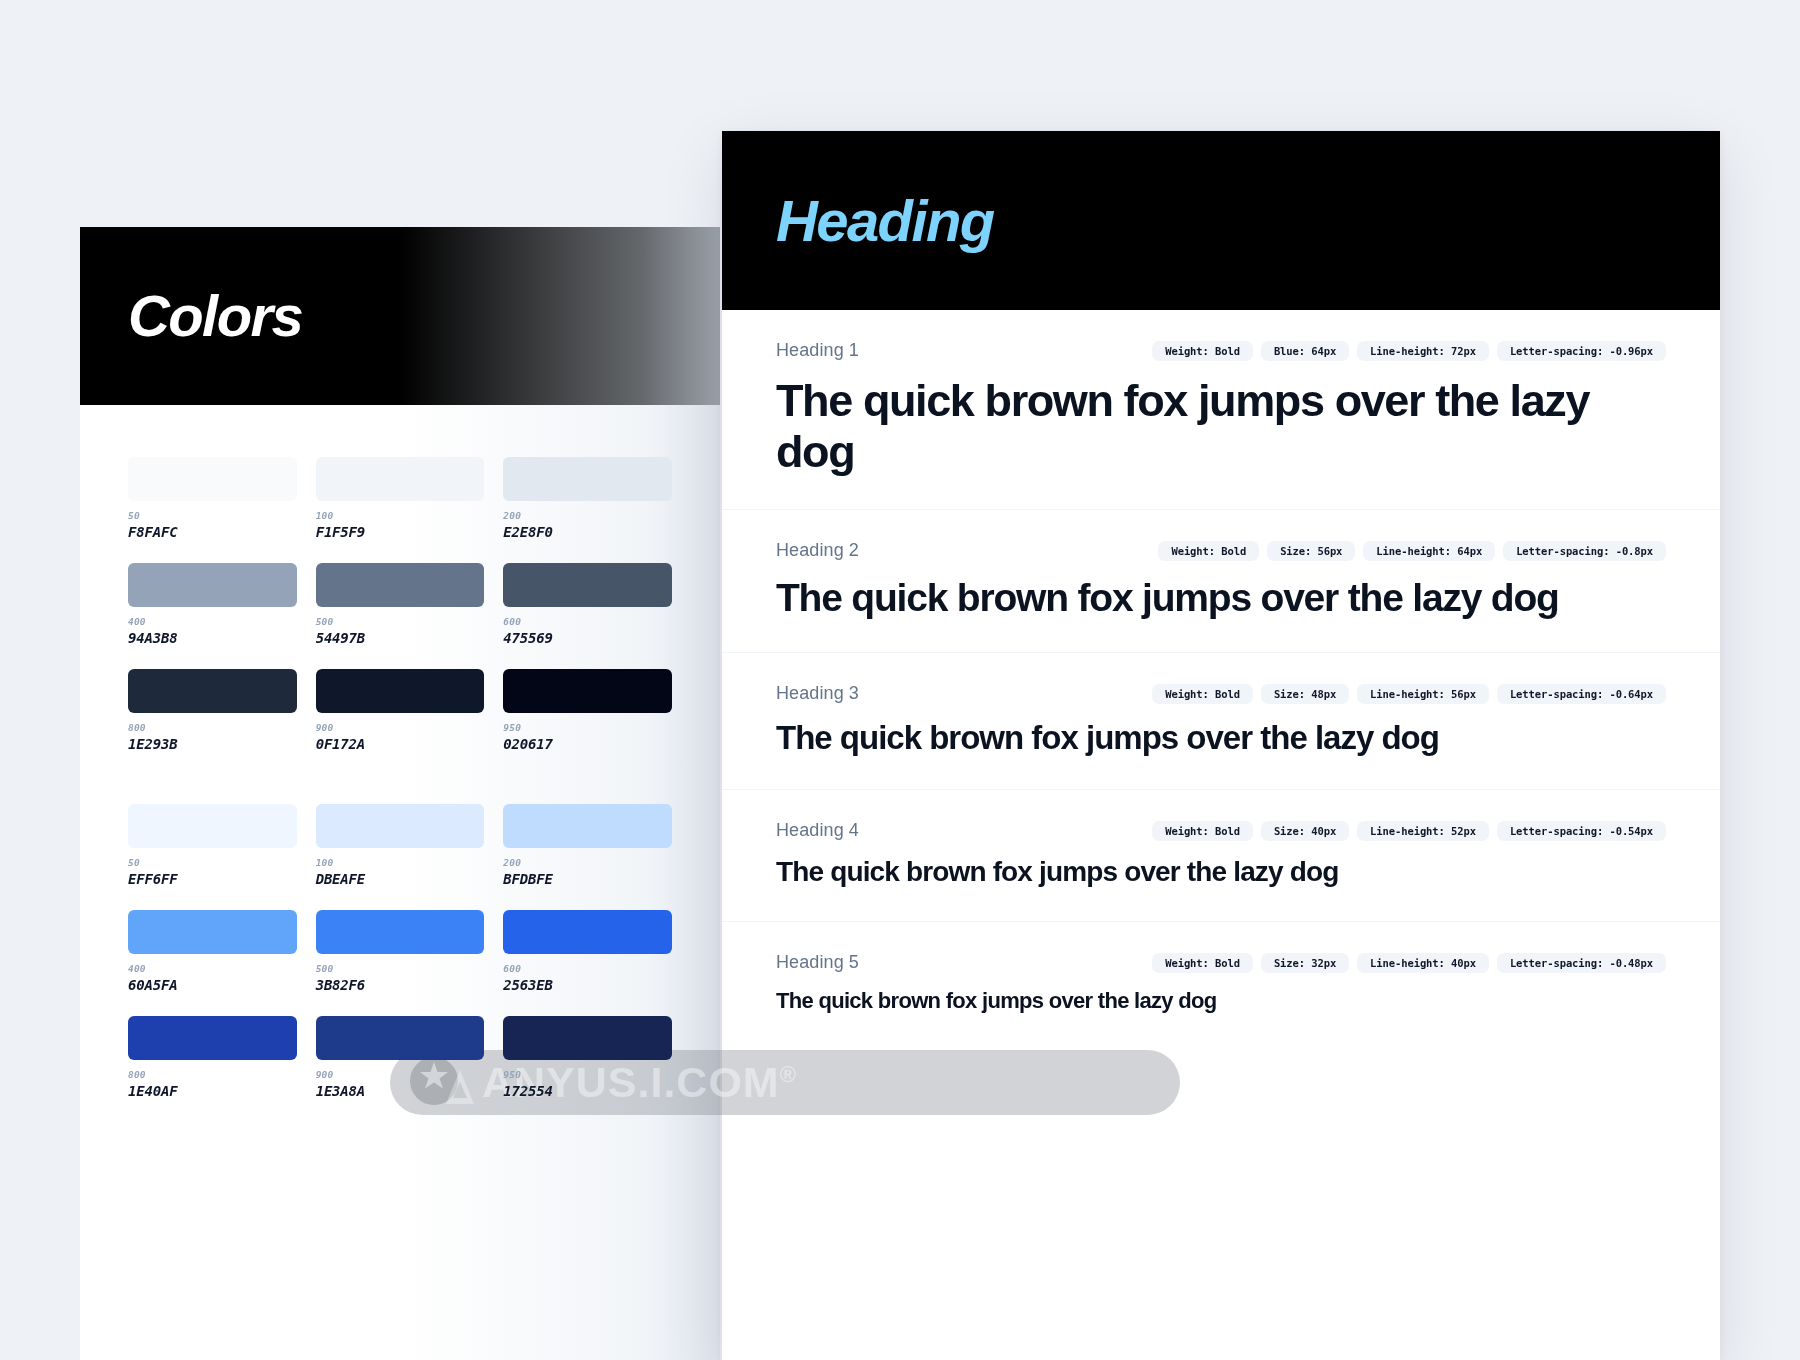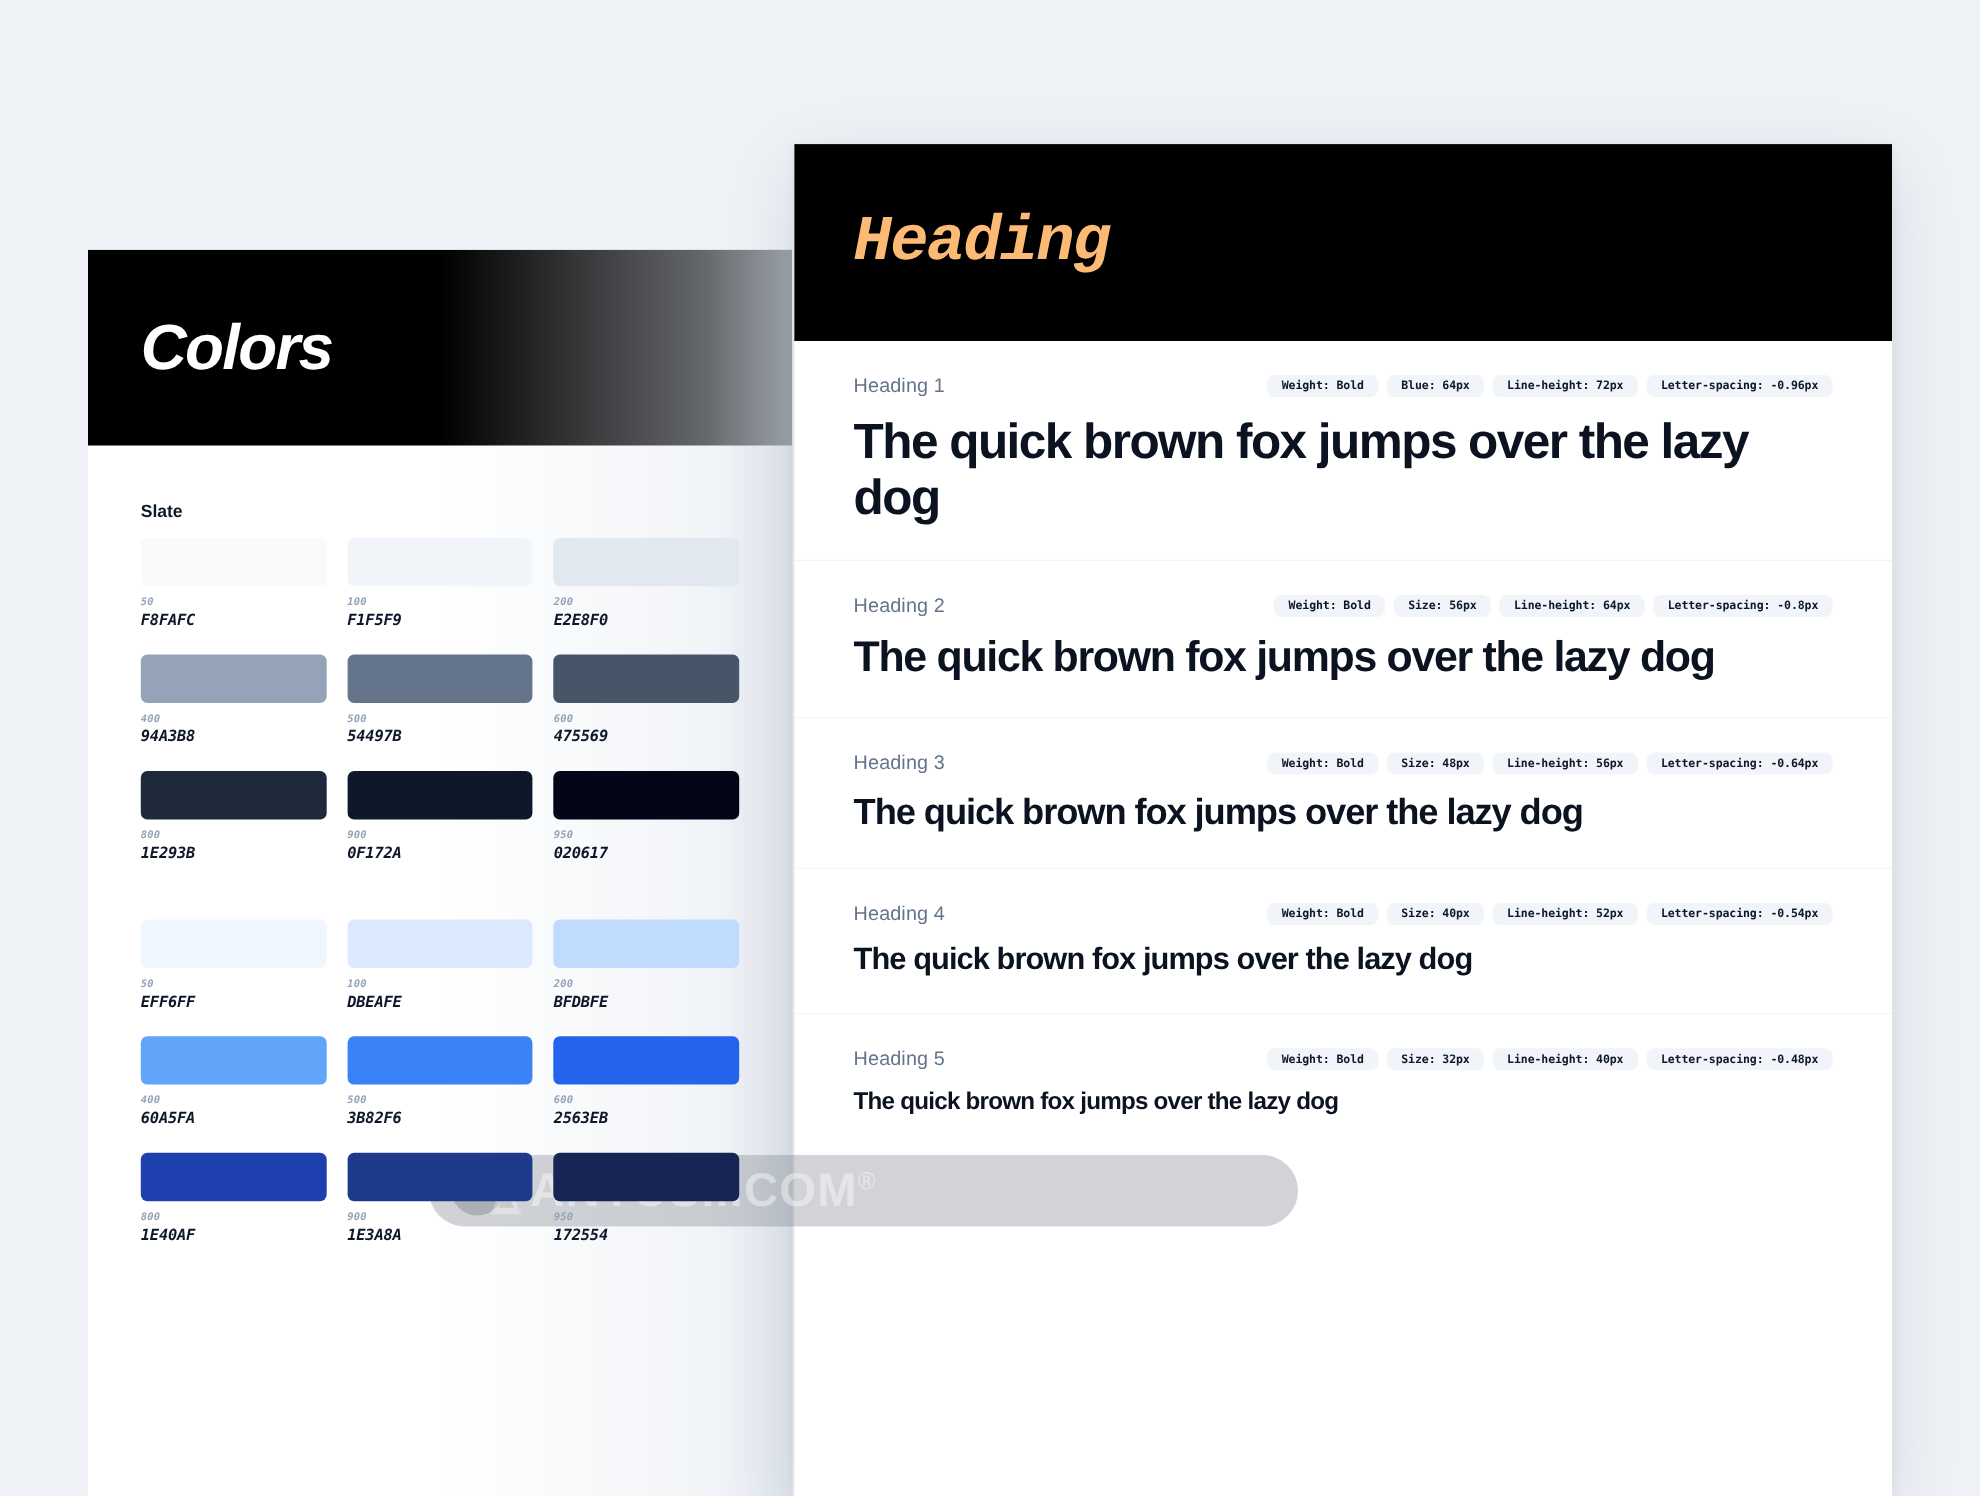--- a/index.html
+++ b/index.html
@@ -69,22 +69,22 @@
     width:998px; height:1229px;
     background:#ffffff;
     box-shadow:0 18px 60px rgba(15,23,42,.10), 0 2px 10px rgba(15,23,42,.05);
     overflow:hidden;
   }
   .heading-header{
     height:179px; background:#000000;
     display:flex; align-items:center; padding:0 0 0 54px;
   }
   .heading-title{
-    color:#fdba74; font-size:58px; font-weight:700;
-    font-style:italic; letter-spacing:-1.6px; line-height:1;font-family:Liberation Mono, monospace;
+    color:#7dd3fc; font-size:58px; font-weight:700;
+    font-style:italic; letter-spacing:-1.6px; line-height:1;
   }
   .h-row{
     padding:30px 54px 32px 54px;
     border-bottom:1px solid #f1f5f9;
   }
   .h-row:last-child{ border-bottom:none; }
   .h-meta{
     display:flex; align-items:center; justify-content:space-between;
     margin-bottom:14px;
   }
@@ -134,21 +134,20 @@
 
 <div class="stage">
 
   <section class="colors-panel">
     <div class="colors-header">
       <h1 class="colors-title">Colors</h1>
     </div>
     <div class="colors-body">
 
       <div class="color-group">
-        <h2 class="grp-title">Slate</h2>
         <div class="swatch-grid">
           <div class="swatch-cell">
             <div class="swatch-chip" style="background: rgb(248, 250, 252);"></div>
             <div class="swatch-step">50</div>
             <div class="swatch-hex">F8FAFC</div>
           </div>
           <div class="swatch-cell">
             <div class="swatch-chip" style="background: rgb(241, 245, 249);"></div>
             <div class="swatch-step">100</div>
             <div class="swatch-hex">F1F5F9</div>

